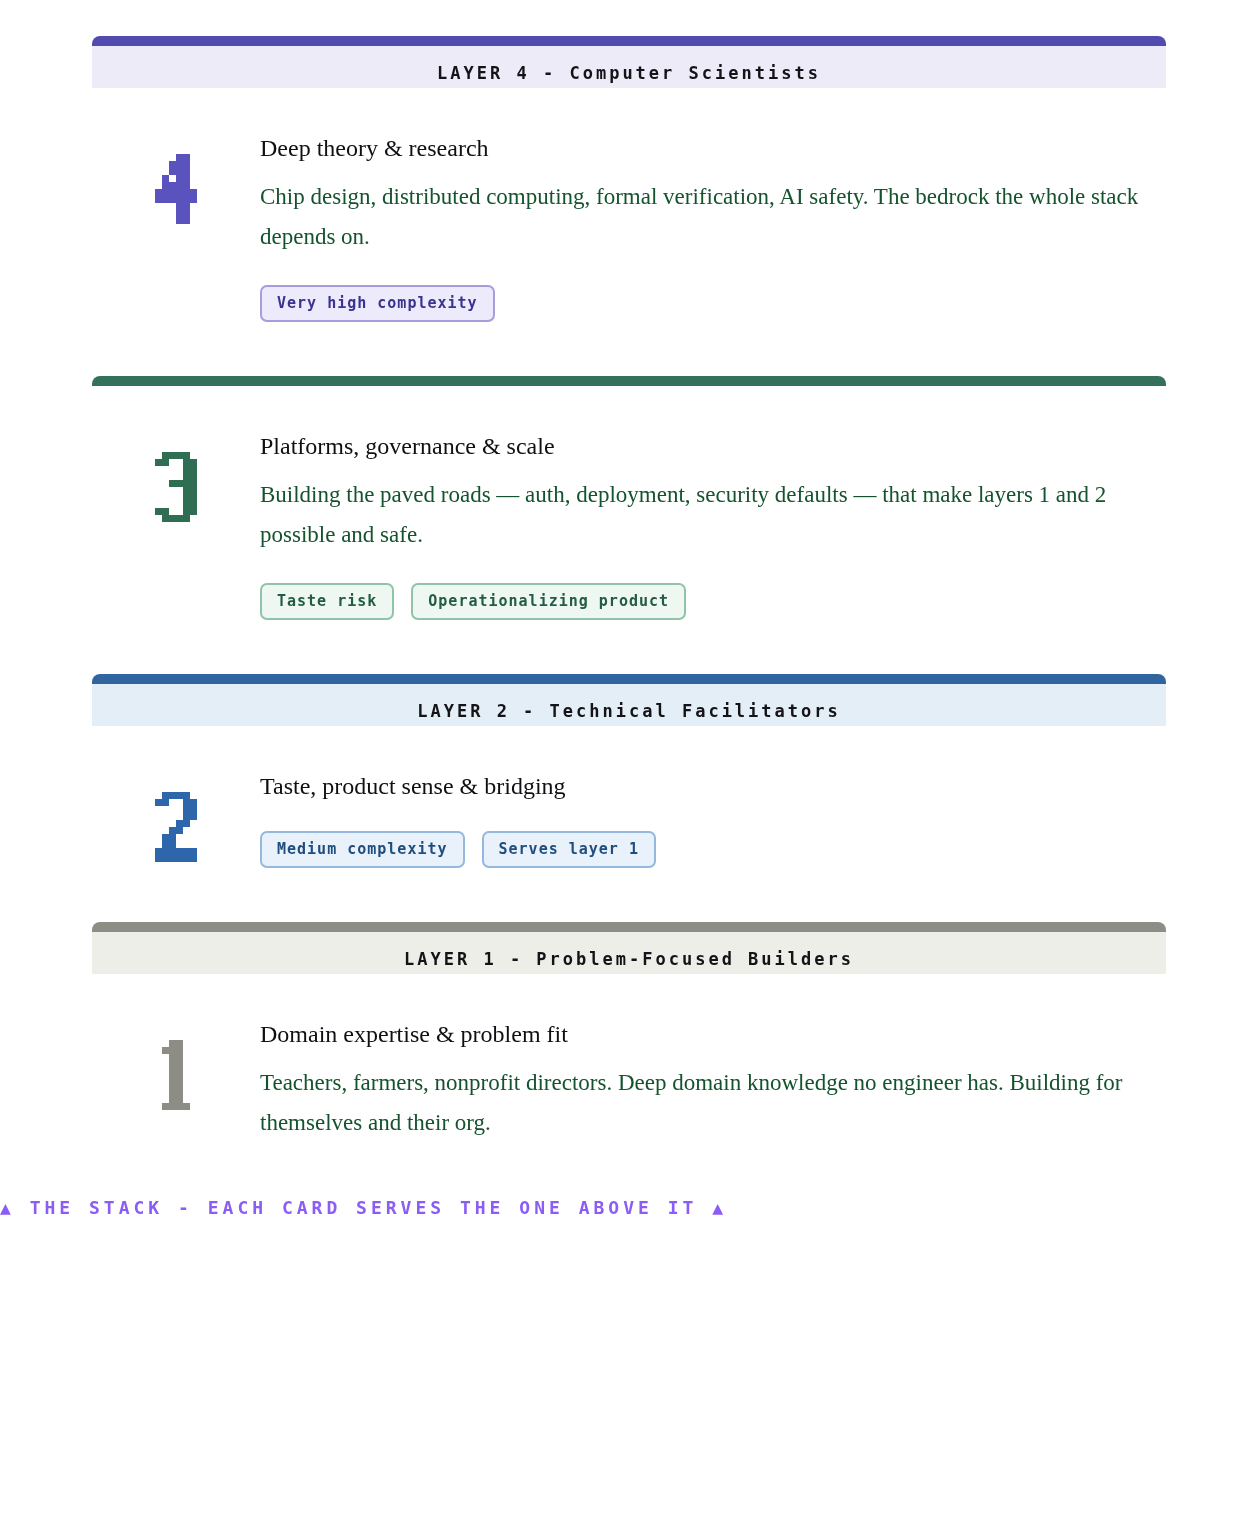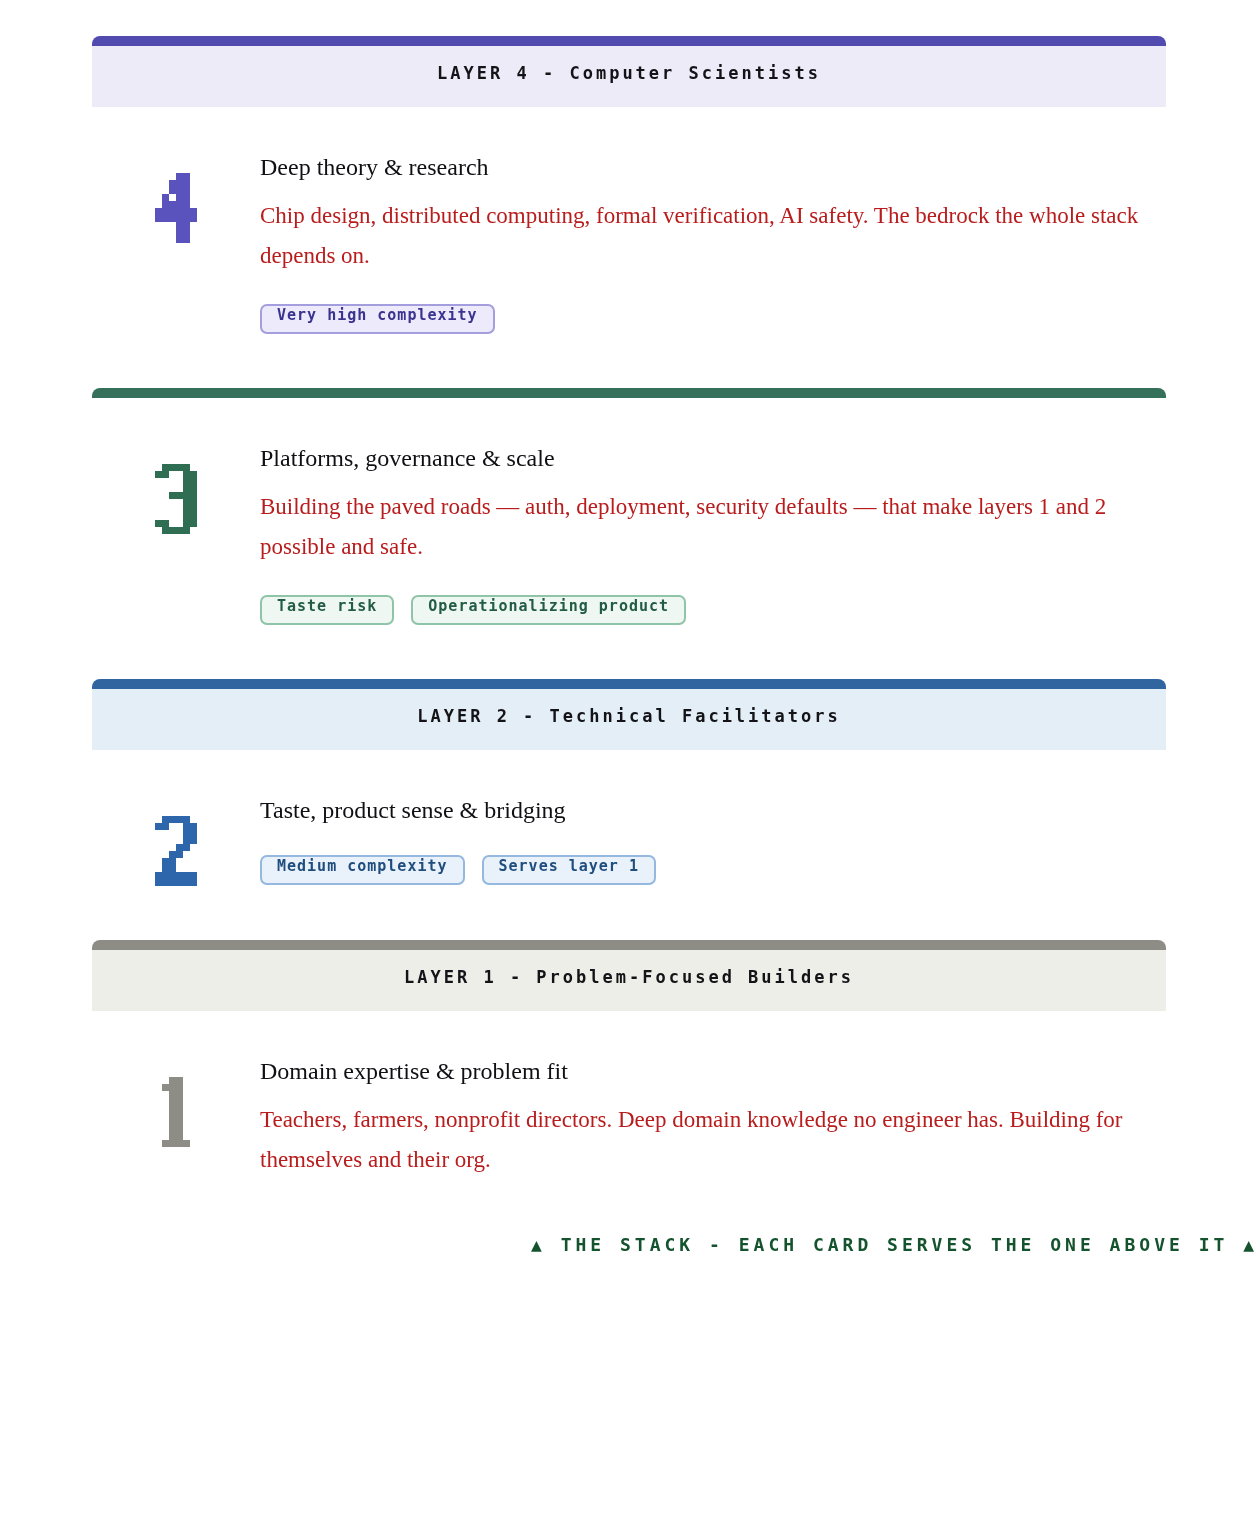--- a/index.html
+++ b/index.html
@@ -24,21 +24,21 @@
     margin-bottom: 54px;
   }
   .card-top-border {
     height: 10px;
     border-radius: 8px 8px 0 0;
     background: var(--accent);
   }
   .card-header {
     background: var(--tint);
     text-align: center;
-    padding: 17px 12px 24px;
+    padding: 17px 12px 5px;
     font-family: "DejaVu Sans Mono", monospace;
     font-weight: bold;
     font-size: 17px;
     letter-spacing: 3px;
     color: #141418;
   }
   .card-body {
     display: flex;
     padding-top: 44px;
   }
@@ -65,46 +65,46 @@
     margin: 0 0 12px 0;
     font-size: 24px;
     font-weight: normal;
     line-height: 33px;
     color: #101014;
   }
   .card-desc {
     margin: 0;
     font-size: 23px;
     line-height: 40px;
-    color: #b91c1c;
+    color: #14532d;
   }
   .badges {
     display: flex;
     gap: 17px;
     margin-top: 28px;
   }
   .badge {
     display: inline-block;
     font-family: "DejaVu Sans Mono", monospace;
     font-weight: bold;
     font-size: 15px;
     letter-spacing: 1px;
-    padding: 0 15px 8px;
+    padding: 7px 15px 8px;
     border: 2px solid var(--badge-border);
     background: var(--badge-bg);
     color: var(--badge-text);
     border-radius: 7px;
   }
   .footer-caption {
-    text-align: right;
+    text-align: left;
     font-family: "DejaVu Sans Mono", monospace;
     font-weight: bold;
     font-size: 18px;
     letter-spacing: 4px;
-    color: #14532d;
+    color: #8b5cf6;
     margin-top: 12px;
   }
 </style>
 </head>
 <body>
 
 <div class="page">
   <div class="stack" id="stack">
   <div class="card" style="--accent: #514bb0; --tint: #edebf8; --digit: #5b53bd; --badge-bg: #eceafb; --badge-border: #a49dde; --badge-text: #3a338f;">
     <div class="card-top-border"></div>

